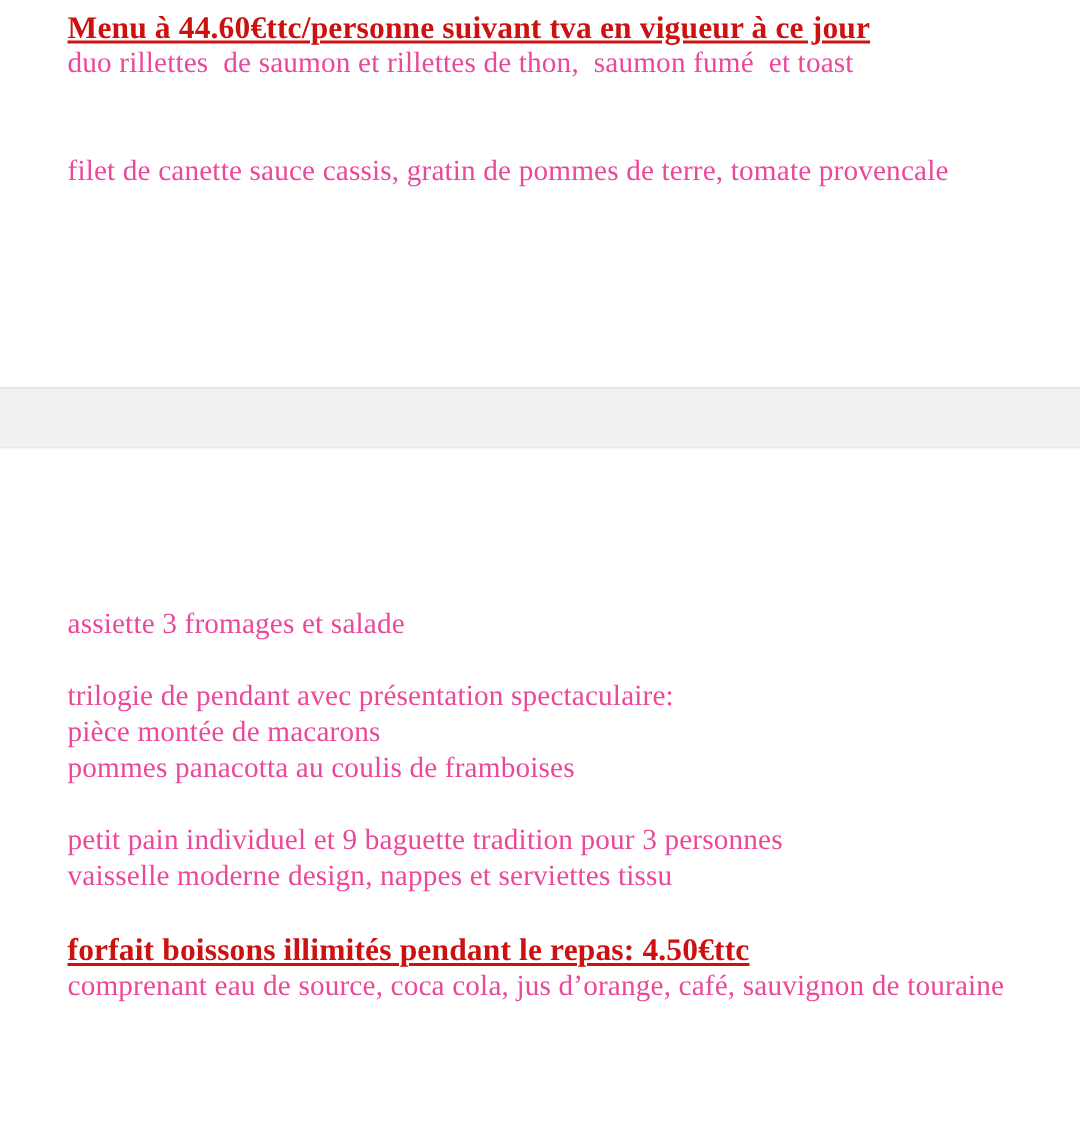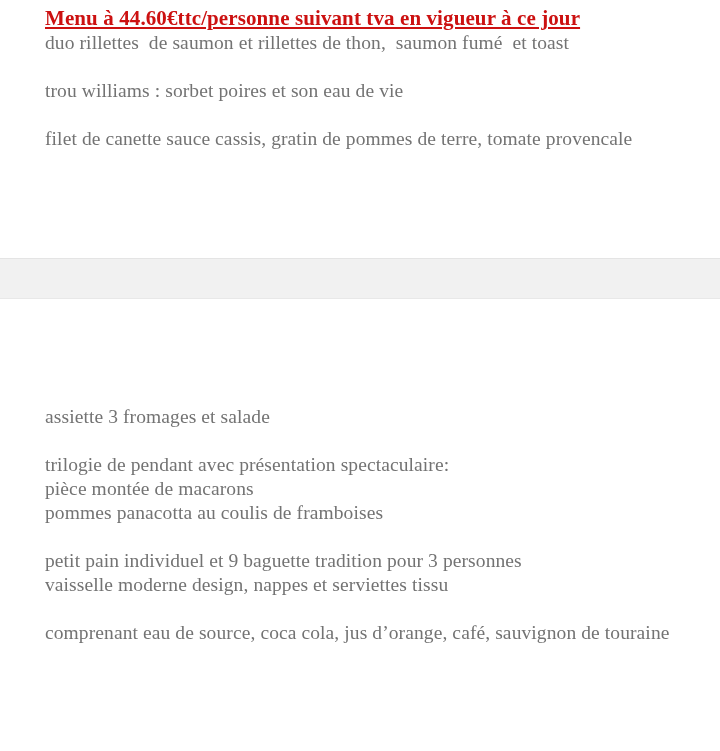--- a/index.html
+++ b/index.html
@@ -50,21 +50,21 @@
 
   .content {
     padding-left: 45px;
     padding-right: 0;
   }
 
   
   .line {
     font-size: 19.5px;
     line-height: 24px;
-    color: #737373;
+    color: #ec4899;
     white-space: pre;
     letter-spacing: 0.1px;
   }
 
   .heading {
     font-size: 21px;
     line-height: 25px;
     font-weight: bold;
     color: #cc1111;
     text-decoration: underline;
@@ -85,21 +85,20 @@
 
   <div class="sheet sheet-top">
     <div class="content top-offset">
 
       <div class="heading">Menu à 44.60€ttc/personne suivant tva en vigueur à ce jour</div>
 
       <div class="line">duo rillettes  de saumon et rillettes de thon,  saumon fumé  et toast</div>
 
       <div class="spacer-md"></div>
 
-      <div class="line">trou williams : sorbet poires et son eau de vie</div>
 
       <div class="spacer-md"></div>
 
       <div class="line">filet de canette sauce cassis, gratin de pommes de terre, tomate provencale</div>
 
     </div>
   </div>
 
   <div class="page-gap"></div>
 
@@ -114,19 +113,20 @@
       <div class="line">pièce montée de macarons</div>
       <div class="line">pommes panacotta au coulis de framboises</div>
 
       <div class="spacer-md"></div>
 
       <div class="line">petit pain individuel et 9 baguette tradition pour 3 personnes</div>
       <div class="line">vaisselle moderne design, nappes et serviettes tissu</div>
 
       <div class="spacer-md"></div>
 
+      <div class="heading">forfait boissons illimités pendant le repas: 4.50€ttc</div>
 
       <div class="line">comprenant eau de source, coca cola, jus d’orange, café, sauvignon de touraine</div>
 
     </div>
   </div>
 
 </div>
 
 </body></html>

